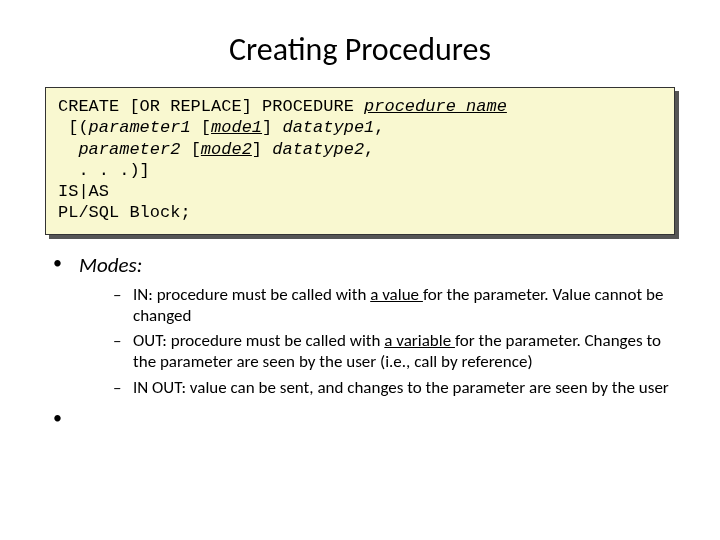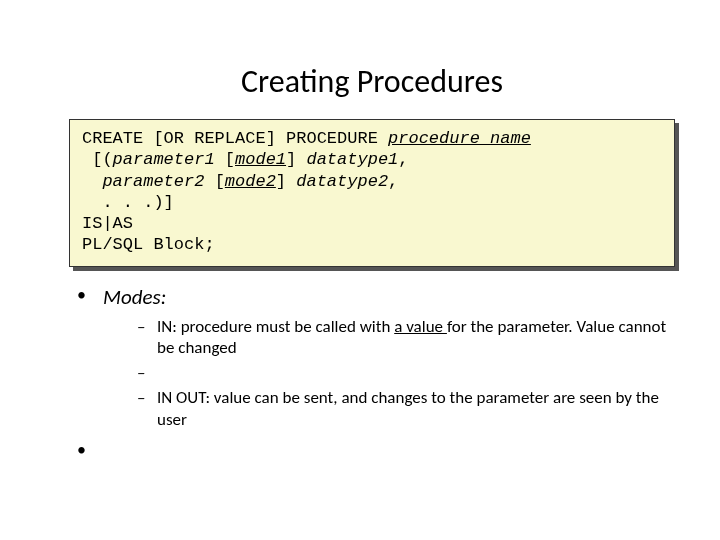--- a/index.html
+++ b/index.html
@@ -5,22 +5,21 @@
   * { box-sizing: border-box; margin: 0; padding: 0; }
   body {
     width: 720px;
     height: 540px;
     background: #fff;
     font-family: Calibri, Arial, sans-serif;
     color: #000;
     overflow: hidden;
   }
   .slide {
-    padding: 30px 45px 20px 69px;
-    margin-top: 32px;
+    padding: 30px 45px 20px 45px;
   }
   .title {
     font-size: 32px;
     font-weight: 400;
     text-align: center;
     margin-bottom: 18px;
   }
   .codebox {
     background: #f9f8d0;
     border: 1.5px solid #333;
@@ -87,20 +86,23 @@
 
     <div class="b2">
       <div class="dash">–</div>
       <div>
         <span>IN: procedure must be called with </span><span class="ud">a value </span><span>for the parameter. Value cannot be changed</span>
       </div>
     </div>
 
     <div class="b2">
       <div class="dash">–</div>
+      <div>
+        <span>OUT: procedure must be called with </span><span class="ud">a variable </span><span>for the parameter. Changes to the parameter are seen by the user (i.e., call by reference)</span>
+      </div>
     </div>
 
     <div class="b2">
       <div class="dash">–</div>
       <div>IN OUT: value can be sent, and changes to the parameter are seen by the user</div>
     </div>
 
     <div class="b1" style="margin-top:10px;">
       <div class="dot">•</div>
     </div>

